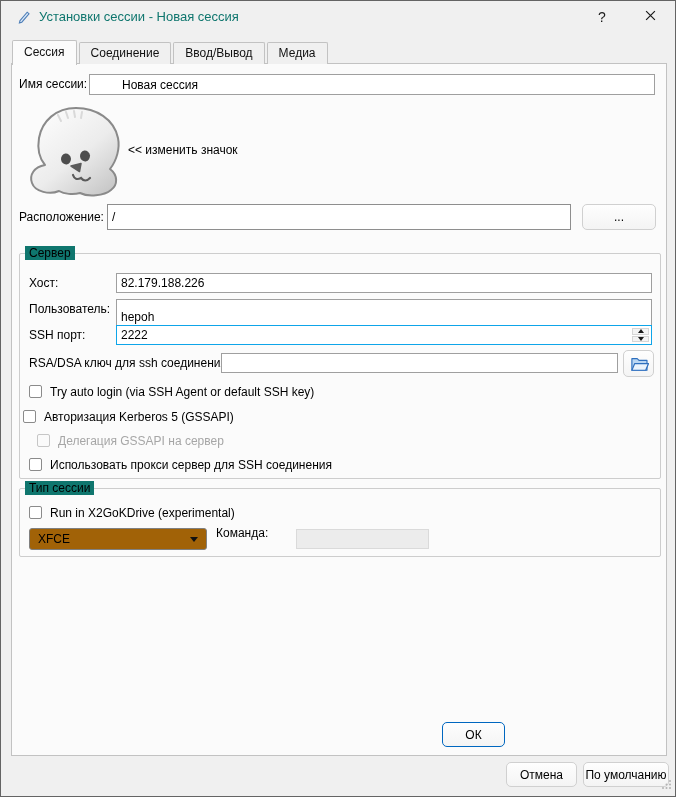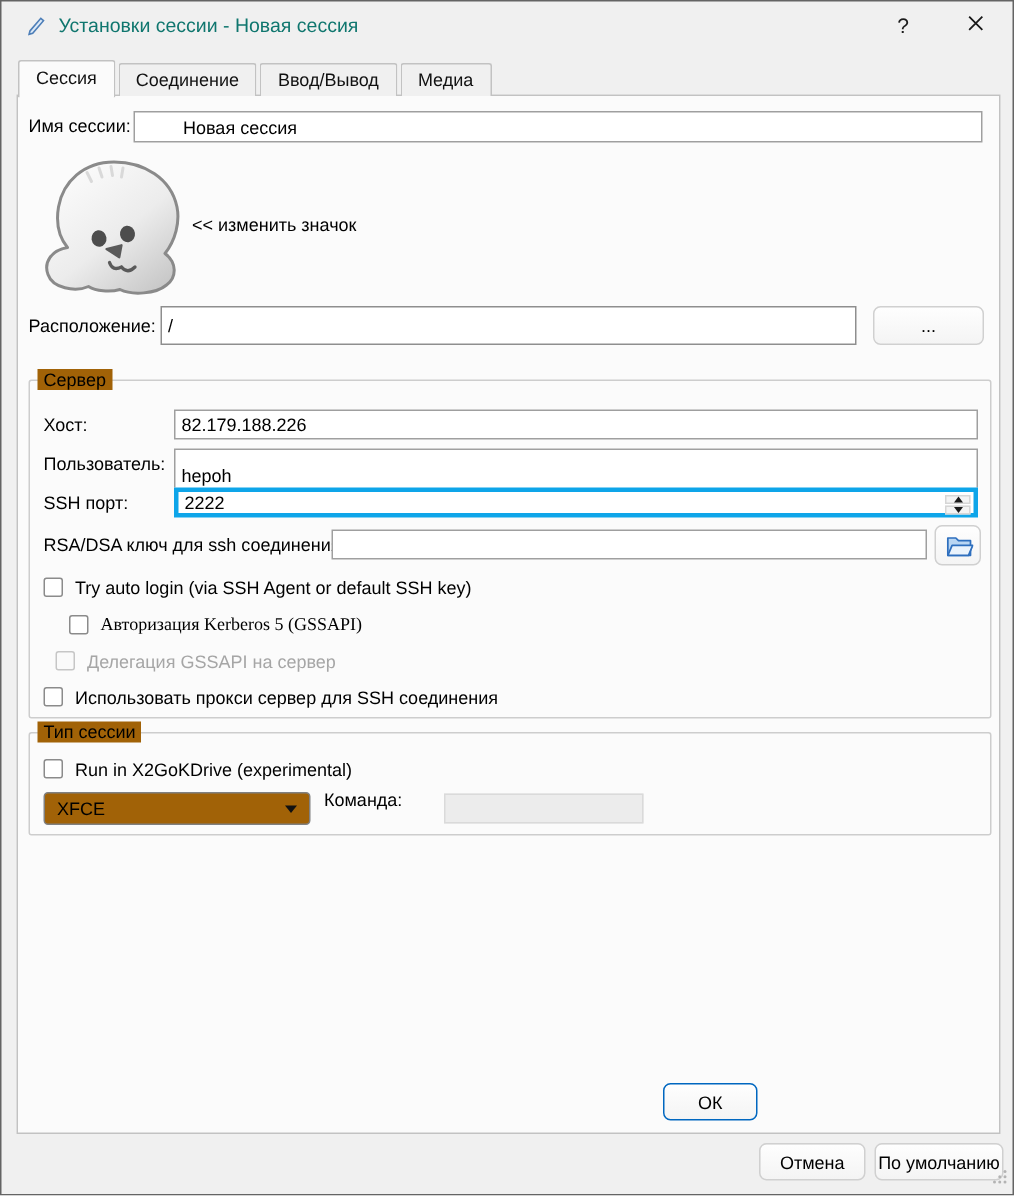--- a/index.html
+++ b/index.html
@@ -18,28 +18,28 @@
   
   .tabbar{position:absolute;left:11px;top:39px;display:flex;align-items:flex-end;z-index:3;}
   .tab{height:21px;line-height:21px;padding:0 11px;background:#f0f0f0;border:1px solid #c2c2c2;border-bottom:none;margin-right:2px;border-radius:2px 2px 0 0;white-space:nowrap;color:#111;}
   .tab.active{background:#fbfbfb;height:24px;line-height:23px;margin-bottom:-1px;}
   
   .panel{position:absolute;left:10px;top:62px;width:656px;height:693px;box-sizing:border-box;background:#fbfbfb;border:1px solid #c2c2c2;z-index:1;}
   .lbl{position:absolute;z-index:2;white-space:nowrap;color:#000;}
   .txt{position:absolute;z-index:2;box-sizing:border-box;height:21px;border:1px solid #9f9f9f;background:#fff;font:inherit;padding:0 4px;color:#000;outline:none;}
   
   .group{position:absolute;z-index:1;border:1px solid #cdcdcd;border-radius:2px;}
-  .group-title{position:absolute;z-index:2;background:#a16207;padding:0 4px;line-height:14px;white-space:nowrap;}
+  .group-title{position:absolute;z-index:2;background:#0f766e;padding:0 4px;line-height:14px;white-space:nowrap;}
   
   .cbrow{position:absolute;z-index:2;display:flex;align-items:center;gap:8px;height:15px;cursor:default;}
   .cbbox{width:13px;height:13px;box-sizing:border-box;border:1px solid #8b8b8b;border-radius:2px;background:#fff;flex:none;}
   .cbrow.disabled .cbbox{border-color:#c6c6c6;background:#fafafa;}
   .cbrow.disabled .cbl{color:#a6a6a6;}
   
-  .spinbox{position:absolute;z-index:2;box-sizing:border-box;border:3px solid #0ea5e9;background:#fff;display:flex;align-items:center;padding-left:4px;}
+  .spinbox{position:absolute;z-index:2;box-sizing:border-box;border:1px solid #0ea5e9;background:#fff;display:flex;align-items:center;padding-left:4px;}
   .spin-btns{position:absolute;right:2px;top:2px;bottom:2px;width:17px;display:flex;flex-direction:column;gap:1px;}
   .spin-btn{flex:1;background:#f4f4f4;border:1px solid #d6d6d6;display:flex;align-items:center;justify-content:center;padding:0;}
   .arr-up{width:0;height:0;border-left:3px solid transparent;border-right:3px solid transparent;border-bottom:4px solid #1a1a1a;}
   .arr-dn{width:0;height:0;border-left:3px solid transparent;border-right:3px solid transparent;border-top:4px solid #1a1a1a;}
   
   .btn{position:absolute;z-index:2;box-sizing:border-box;background:linear-gradient(#fefefe,#f4f4f4);border:1px solid #d0d0d0;border-radius:5px;font:inherit;color:#000;text-align:center;padding:0;}
   .btn.primary{border:1.5px solid #0067c0;}
   
   .combo{position:absolute;z-index:2;box-sizing:border-box;border:1px solid #808080;border-radius:3px;background:#a16207;display:flex;align-items:center;padding:0 8px;}
   .combo-arrow{margin-left:auto;width:0;height:0;border-left:4px solid transparent;border-right:4px solid transparent;border-top:5px solid #111;}
@@ -135,21 +135,21 @@
         <path d="M3,3 h6 l2,2 h9 v11 h-17 z" fill="#b9d6f3" stroke="#2e6fbe" stroke-width="1.3" stroke-linejoin="round"></path>
         <path d="M3,16 l3.2,-7.5 h15.5 l-3.2,7.5 z" fill="#eaf3fc" stroke="#2e6fbe" stroke-width="1.3" stroke-linejoin="round"></path>
       </svg>
     </span>
   </button>
 
   <div class="cbrow" style="left:28px;top:383px;">
     <span class="cbbox"></span>
     <span class="cbl">Try auto login (via SSH Agent or default SSH key)</span>
   </div>
-  <div class="cbrow" style="left:45px;top:408px;font-family:Liberation Serif, serif;">
+  <div class="cbrow" style="left:22px;top:408px;">
     <span class="cbbox"></span>
     <span class="cbl">Авторизация Kerberos 5 (GSSAPI)</span>
   </div>
   <div class="cbrow disabled" style="left:36px;top:432px;">
     <span class="cbbox"></span>
     <span class="cbl">Делегация GSSAPI на сервер</span>
   </div>
   <div class="cbrow" style="left:28px;top:456px;">
     <span class="cbbox"></span>
     <span class="cbl">Использовать прокси сервер для SSH соединения</span>

